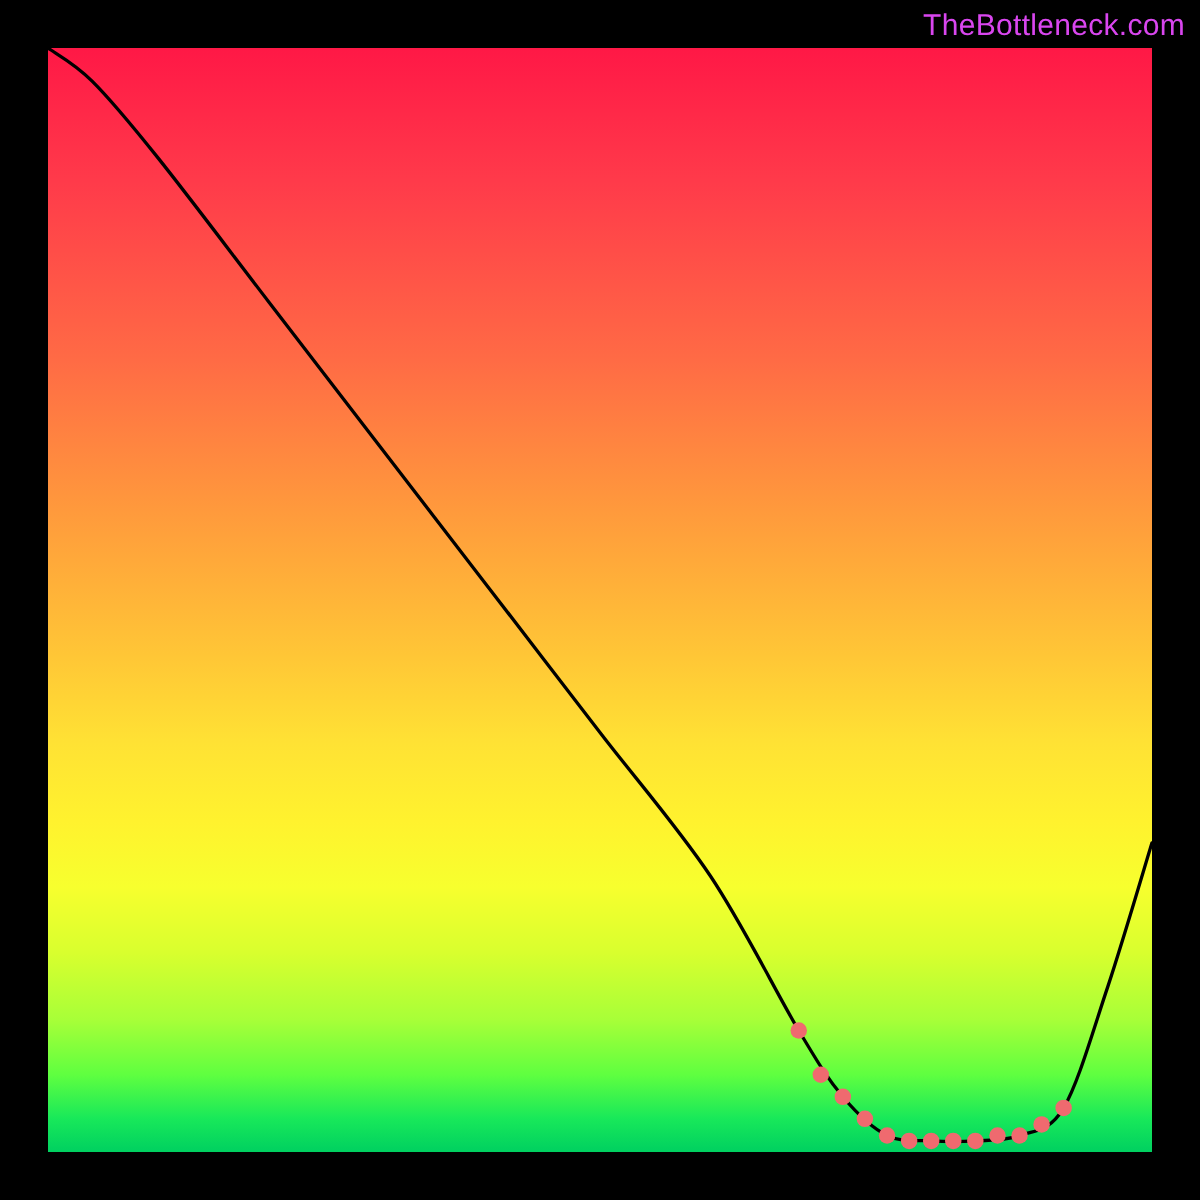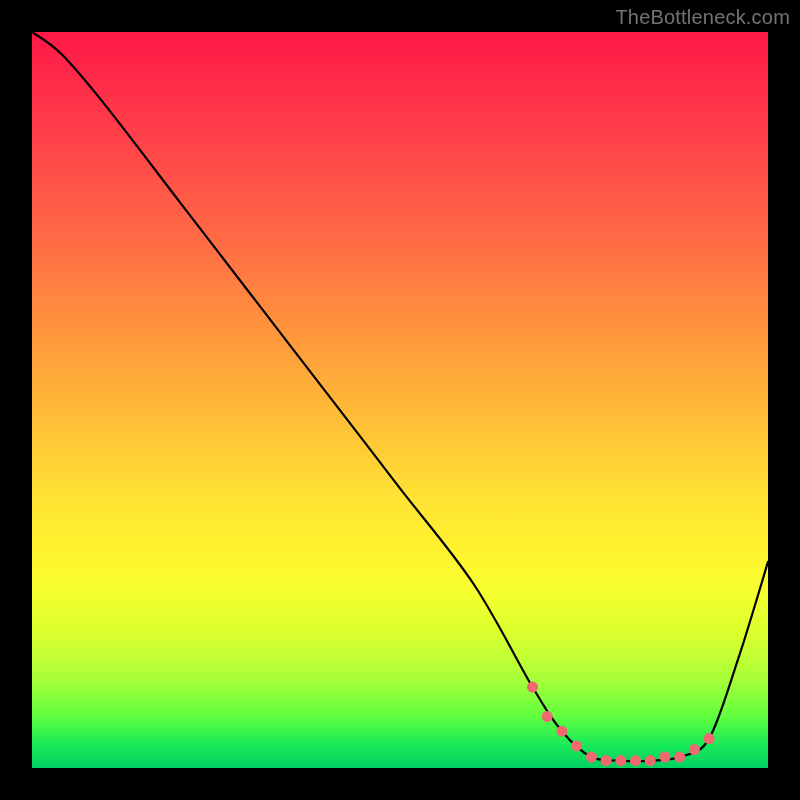--- a/index.html
+++ b/index.html
@@ -38,21 +38,21 @@
       #a8ff38 88%,
       #5fff40 93%,
       #18e85a 97%,
       #00d060 100%
     );
   }
   .attribution {
     position: absolute;
     top: 6px;
     right: 10px;
-    color: #737373;
+    color: #d946ef;
     font-size: 20px;
     letter-spacing: 0.2px;
     user-select: none;
   }
   svg.curve {
     position: absolute;
     left: 0;
     top: 0;
     width: 736px;
     height: 736px;

